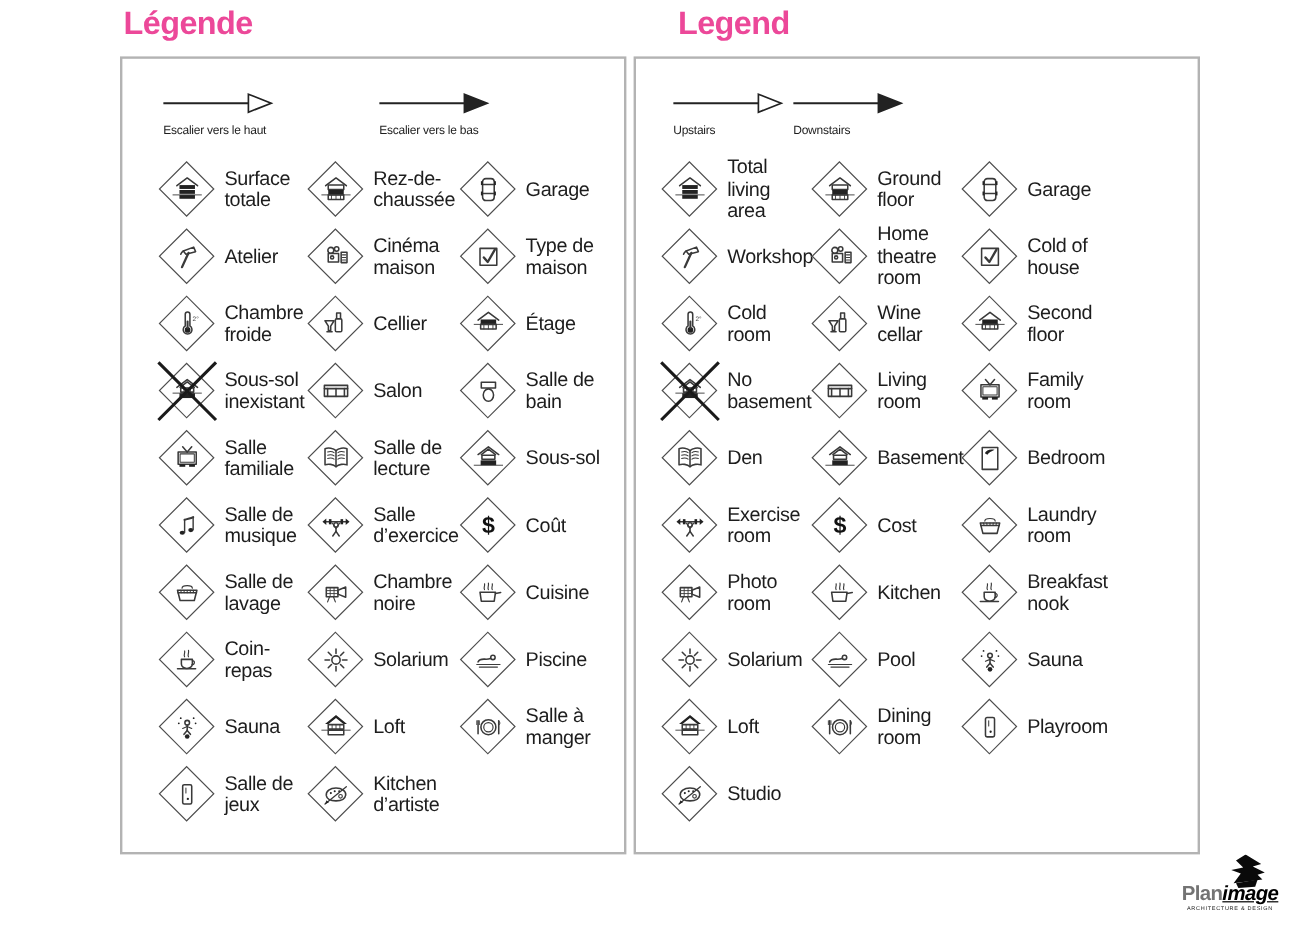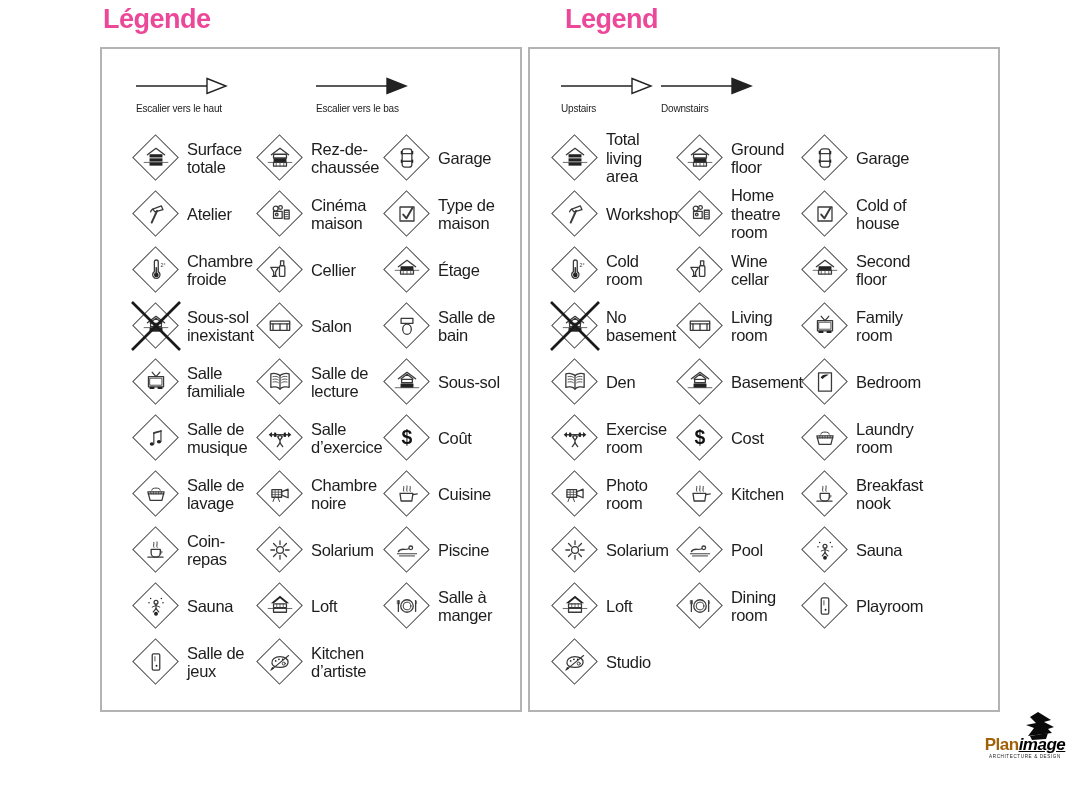--- a/index.html
+++ b/index.html
@@ -23,21 +23,21 @@
   .diamond{position:absolute;left:7px;top:7px;width:33px;height:33px;
            border:1.5px solid #4d4d4d;transform:rotate(45deg);box-sizing:border-box;background:#fff;}
   .glyph{position:absolute;left:0;top:0;width:48px;height:48px;display:flex;align-items:center;justify-content:center;}
   .glyph svg{display:block;}
   .cross{position:absolute;left:-4px;top:-4px;}
   .label{font-size:16.5px;line-height:1.12;letter-spacing:-0.3px;margin-left:7px;max-width:76px;color:#1d1d1d;}
   #panel-fr .label{max-width:78px;}
   .logo{position:absolute;left:972px;top:712px;width:106px;text-align:center;}
   .logo-bird{display:block;margin:0 auto -6px 46px;}
   .logo-text{font-size:17px;line-height:1;white-space:nowrap;}
-  .logo-bold{font-weight:800;letter-spacing:-0.5px;color:#a16207;}
+  .logo-bold{font-weight:800;letter-spacing:-0.5px;color:#737373;}
   .logo-italic{font-style:italic;font-weight:700;letter-spacing:-0.5px;color:#000;text-decoration:underline;}
   .logo-tagline{font-size:4.6px;letter-spacing:0.6px;color:#222;margin-top:1px;}
 </style>
 </head>
 <body>
 
 <div class="page-title" id="title-fr">Légende</div>
 <div class="page-title" id="title-en">Legend</div>
 
 <div class="panel" id="panel-fr">

